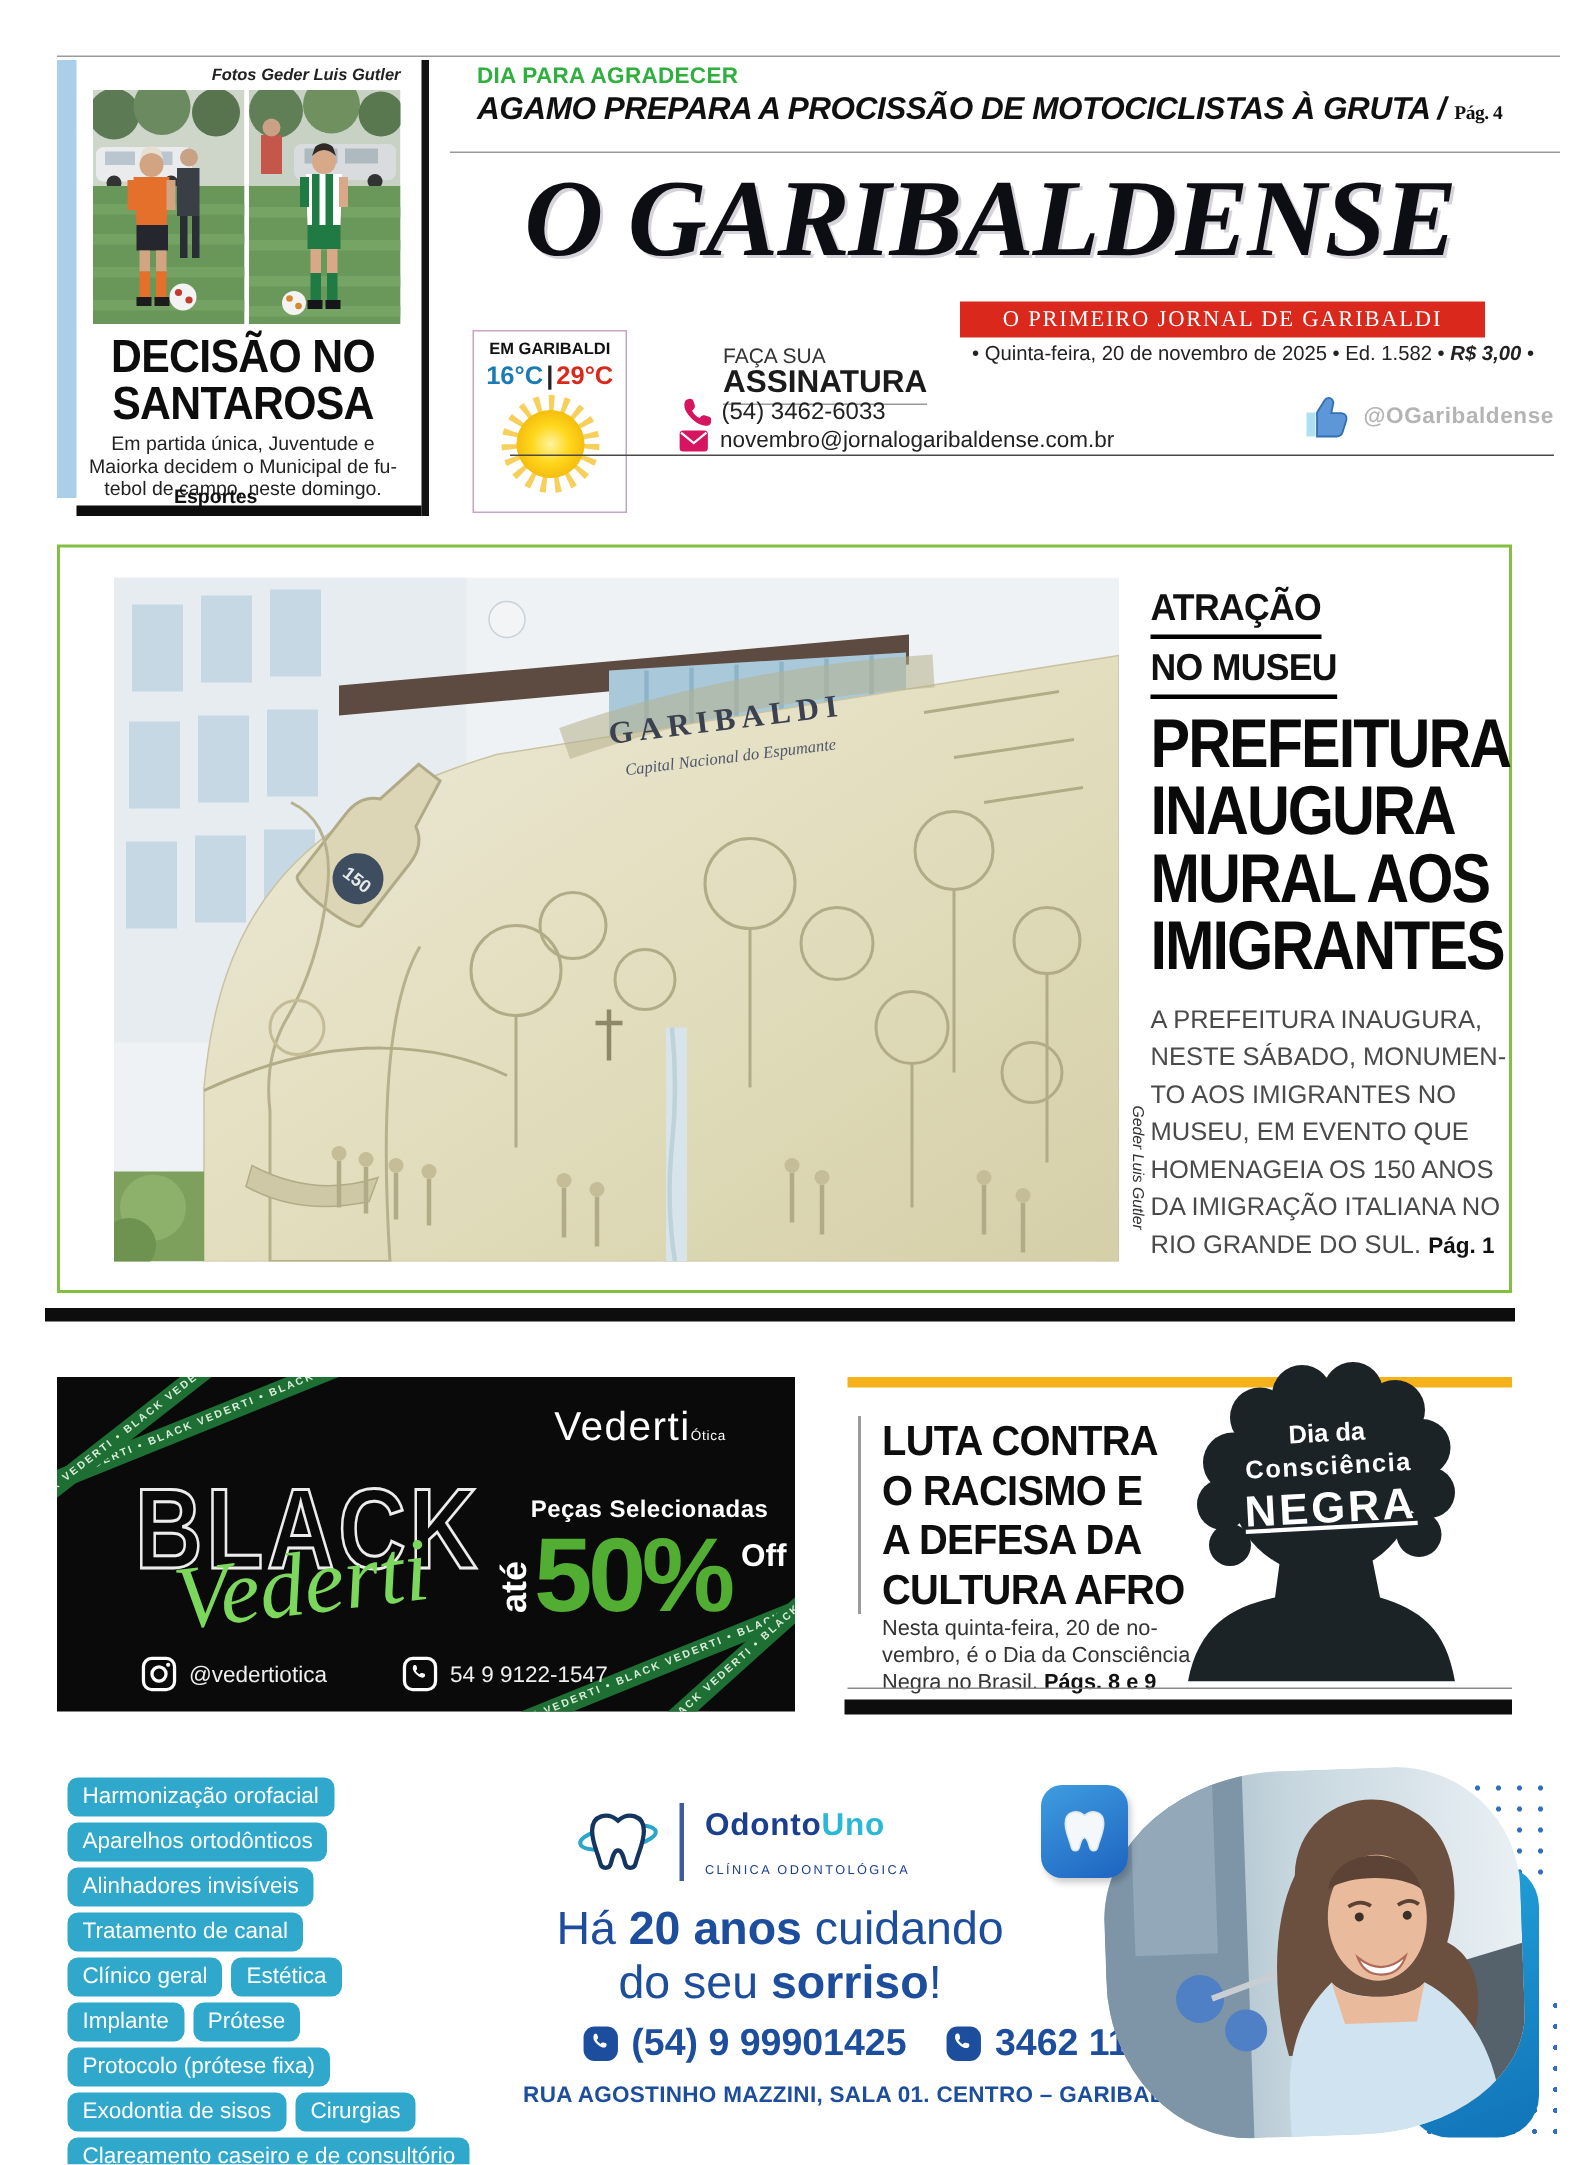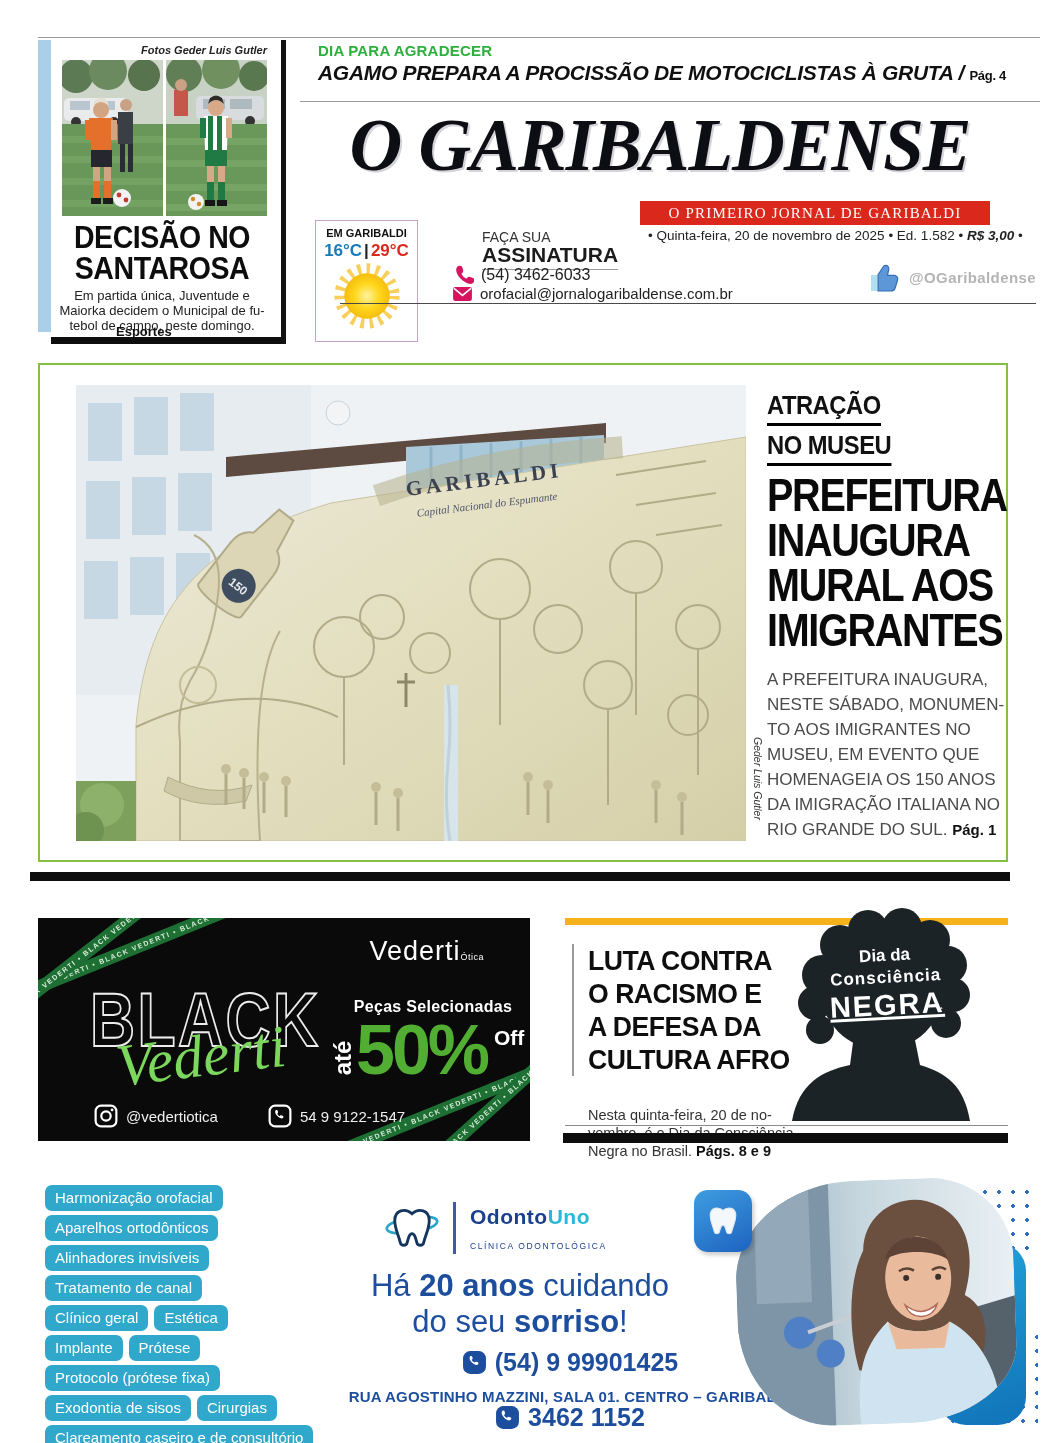--- a/index.html
+++ b/index.html
@@ -9,21 +9,21 @@
   .nw{white-space:nowrap;}
   .condL{display:inline-block;transform:scaleX(.86);transform-origin:0 50%;white-space:nowrap;}
   .condC{display:block;transform:scaleX(.92);transform-origin:50% 50%;white-space:nowrap;}
 
   
   .hairline{background:#9a9a9a;height:1px;}
   .blue-strip{background:#aacfe8;}
   .vdivider{background:#121212;}
   .kicker-green{color:#2eaf3e;font-weight:bold;font-size:15px;letter-spacing:.2px;}
   .top-headline{font-size:21px;font-weight:bold;font-style:italic;letter-spacing:-.3px;color:#101010;}
-  .top-headline .pref{font-size:13px;font-style:normal;}
+  .top-headline .pref{font-size:13px;font-style:normal;font-family:Liberation Serif, serif;}
   .masthead{font-family:"Liberation Serif",serif;font-style:italic;font-weight:bold;
             font-size:73px;letter-spacing:-1px;color:#0d0d14;text-align:center;
             text-shadow:2px 2px 0 rgba(140,130,150,.35);}
   .redbar{background:#da291c;color:#fff;font-family:"Liberation Serif",serif;
           font-size:15px;letter-spacing:1.2px;text-align:center;line-height:24px;}
   .weather-box{border:1px solid #c9a2c9;background:#fff;text-align:center;}
   .weather-loc{font-size:11px;font-weight:bold;margin-top:6px;}
   .temps{font-size:17px;font-weight:bold;margin-top:2px;}
   .t-low{color:#1a7ab5;} .t-sep{color:#222;padding:0 2px;} .t-high{color:#da291c;}
   .sub-l1{font-size:14px;color:#333;}
@@ -64,21 +64,21 @@
   .pecas{color:#fff;font-weight:bold;font-size:16px;letter-spacing:.3px;}
   .ate{color:#fff;font-weight:bold;font-size:24px;transform:rotate(-90deg);transform-origin:50% 50%;}
   .fifty{color:#52ae32;font-weight:bold;font-size:70px;letter-spacing:-3px;line-height:60px;}
   .off{color:#fff;font-weight:bold;font-size:21px;}
   .ved-contact{color:#efefef;font-size:15px;display:flex;align-items:center;gap:8px;}
 
   
   .yellowbar{background:#f5b21a;}
   .luta-hl div{font-size:28px;line-height:33px;font-weight:bold;letter-spacing:-.5px;color:#0e0e0e;
                transform:scaleX(.95);transform-origin:0 50%;white-space:nowrap;}
-  .luta-body{font-size:14.5px;line-height:18px;color:#333;margin-top:29px;}
+  .luta-body{font-size:14.5px;line-height:18px;color:#333;}
   .luta-body .pref{font-weight:bold;color:#111;}
   .luta-wrap{border-left:2px solid #9a9a9a;padding-left:14px;}
 
   
   .pill{display:inline-block;background:#2fa8cc;color:#fff;font-size:15px;line-height:19px;
         padding:3px 10px 4px;border-radius:7px;margin:2px 6px 2px 0;}
   .pill-row{white-space:nowrap;}
   .odonto-brand{font-size:21px;font-weight:bold;letter-spacing:.5px;}
   .ob-dark{color:#1b3f8f;} .ob-cyan{color:#29b8d8;}
   .odonto-sub{font-size:8.5px;font-weight:normal;letter-spacing:1.6px;color:#1b3f8f;margin-top:12px;}
@@ -229,21 +229,21 @@
     <svg width="19" height="19" viewBox="0 0 22 22">
       <path fill="#d6145f" d="M3.5 1.5C6.5.2 8 1.2 8.6 3.2l.8 2.6c.4 1.3 0 2.6-1 3.4l-1 .9c1.2 2.6 3.2 4.6 5.8 5.8l.9-1c.8-1 2.1-1.4 3.4-1l2.6.8c2 .6 3 2.1 1.7 5.1-1 2.3-4.1 2.7-7.5 1.2C9.6 19.5 4.5 14.4 2.3 9.9.8 6.5 1.2 2.5 3.5 1.5Z"></path>
     </svg>
     <span>(54) 3462-6033</span>
   </div>
   <div class="abs sub-row" style="left:452px;top:285px;font-size:15px;">
     <svg width="21" height="16" viewBox="0 0 22 17">
       <rect x="1" y="1" width="20" height="15" rx="2.5" fill="#d6145f"></rect>
       <polyline points="2,2.5 11,10 20,2.5" fill="none" stroke="#fff" stroke-width="1.6"></polyline>
     </svg>
-    <span>orofacial@jornalogaribaldense.com.br</span>
+    <span>novembro@jornalogaribaldense.com.br</span>
   </div>
   <div class="abs" style="left:340px;top:303px;width:696px;height:1px;background:#4a4a4a;"></div>
 
   <div class="abs dateline nw" style="left:648px;top:228px;">
     <span>• Quinta-feira, 20 de novembro de 2025 • Ed. 1.582 •</span>
     <span class="price">R$ 3,00</span>
     <span>•</span>
   </div>
   <div class="abs" style="left:867px;top:258px;display:flex;align-items:center;gap:6px;">
     <svg width="36" height="38" viewBox="0 0 36 38">
@@ -483,21 +483,21 @@
 
   <div class="abs dental-tag" style="left:320px;top:1268px;width:400px;">
     <div>
       <span>Há </span><b>20 anos</b><span> cuidando</span>
     </div>
     <div>
       <span>do seu </span><b>sorriso</b><span>!</span>
     </div>
   </div>
 
-  <div class="abs dental-contacts" style="left:330px;top:1348px;width:480px;flex-direction:column;">
+  <div class="abs dental-contacts" style="left:344px;top:1348px;width:480px;">
     <div class="grp">
       <svg width="25" height="25" viewBox="0 0 24 24">
         <rect x="1" y="1" width="22" height="22" rx="7" fill="#1d4e9e"></rect>
         <path fill="#fff" d="M8 5.8c1.1-.4 1.7 0 1.9.8l.3 1.1c.2.6 0 1.1-.5 1.5l-.4.3c.6 1.1 1.5 2 2.6 2.6l.3-.4c.4-.5.9-.6 1.5-.5l1.1.3c.8.2 1.2.8.8 1.9-.5 1-1.8 1.3-3.3.6-2.1-1-4.3-3.2-4.9-5.1-.3-1.3.1-2.7.6-3.1z"></path>
       </svg>
       <span>(54) 9 99901425</span>
     </div>
     <div class="grp">
       <svg width="25" height="25" viewBox="0 0 24 24">
         <rect x="1" y="1" width="22" height="22" rx="7" fill="#1d4e9e"></rect>

